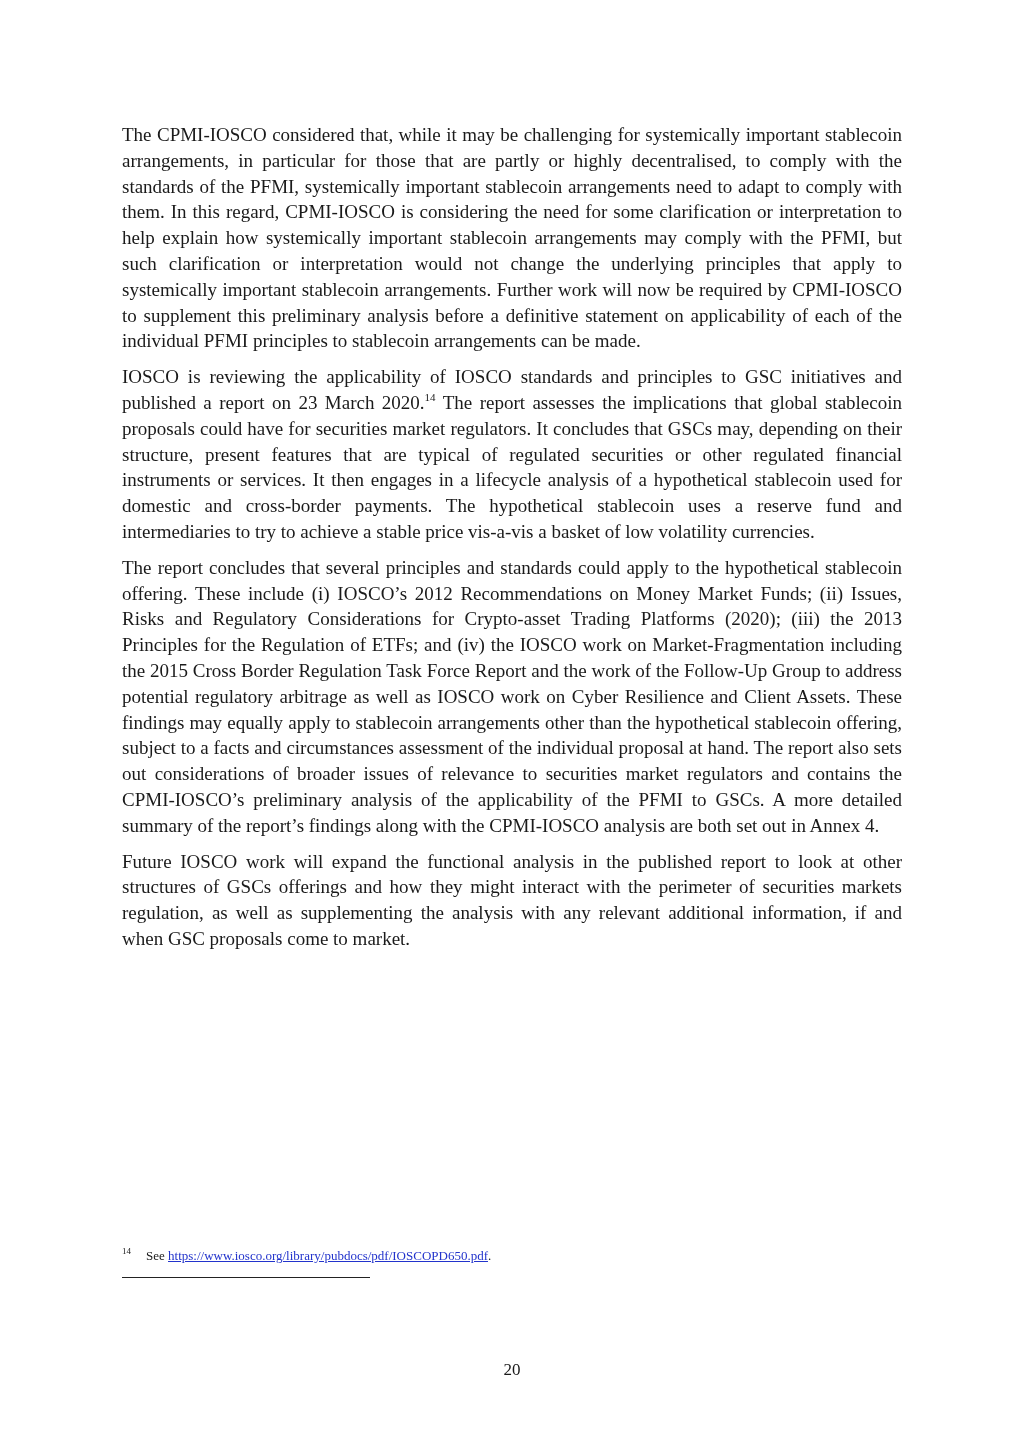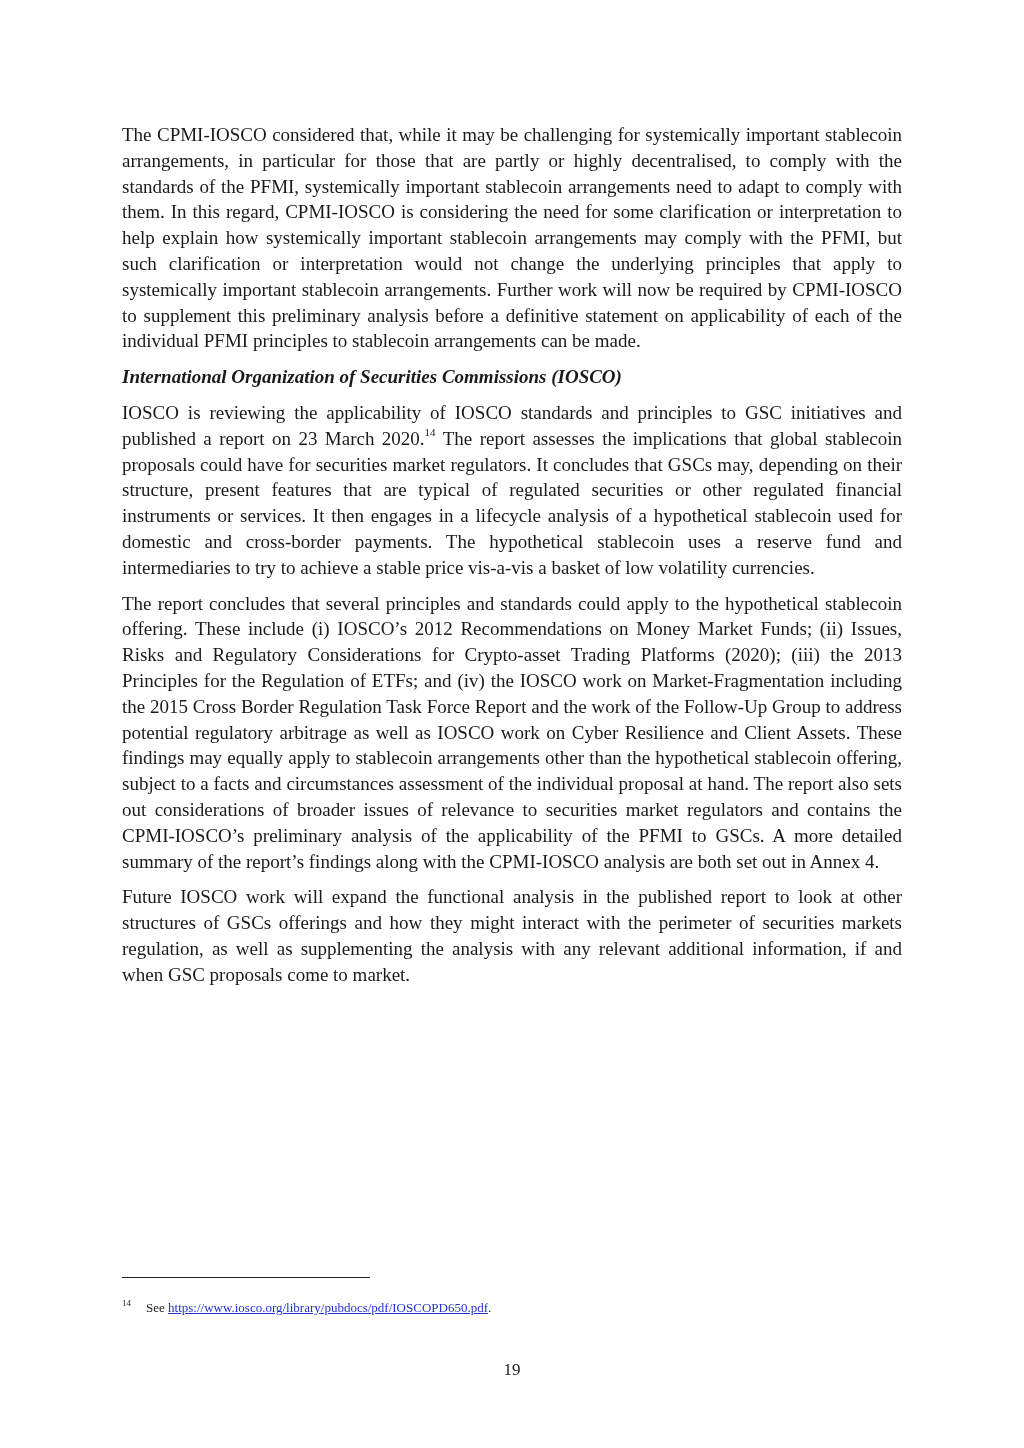--- a/index.html
+++ b/index.html
@@ -11,40 +11,39 @@
   }
   .page p { margin: 0 0 10px 0; }
   .page p.first { margin-bottom: 10px; }
   .heading {
     font-family: "Liberation Serif", serif; font-weight: bold; font-style: italic;
     font-size: 19px; line-height: 25.8px; margin: 0 0 10px 0; color: #1a1a1a;
   }
   sup.fnref { font-size: 11px; line-height: 0; vertical-align: super; position: relative; top: -1px; }
   .fn-rule { position: absolute; left: 122px; top: 1277px; width: 248px; height: 0; border-top: 1.3px solid #222; }
   .footnote {
-    position: absolute; left: 122px; top: 1300px;
+    position: absolute; left: 122px; top: 1248px;
     font-family: "Liberation Serif", serif; font-size: 13px; color: #1a1a1a;
   }
   .footnote .fn-num { font-size: 9px; vertical-align: top; position: relative; top: -2px; display: inline-block; width: 24px; }
   .footnote a { color: #2233cc; text-decoration: underline; }
   .page-number {
     position: absolute; left: 0; width: 1024px; top: 1360px; text-align: center;
     font-family: "Liberation Serif", serif; font-size: 17px; color: #1a1a1a;
   }
 </style>
 </head>
 <body>
 
 <div class="page">
   <p>The CPMI-IOSCO considered that, while it may be challenging for systemically important stablecoin arrangements, in particular for those that are partly or highly decentralised, to comply with the standards of the PFMI, systemically important stablecoin arrangements need to adapt to comply with them. In this regard, CPMI-IOSCO is considering the need for some clarification or interpretation to help explain how systemically important stablecoin arrangements may comply with the PFMI, but such clarification or interpretation would not change the underlying principles that apply to systemically important stablecoin arrangements. Further work will now be required by CPMI-IOSCO to supplement this preliminary analysis before a definitive statement on applicability of each of the individual PFMI principles to stablecoin arrangements can be made.</p>
-  <div class="heading">International Organization of Securities Commissions (IOSCO)</div>
   <p><span>IOSCO is reviewing the applicability of IOSCO standards and principles to GSC initiatives and published a report on 23 March 2020.</span><sup class="fnref">14</sup><span> The report assesses the implications that global stablecoin proposals could have for securities market regulators. It concludes that GSCs may, depending on their structure, present features that are typical of regulated securities or other regulated financial instruments or services. It then engages in a lifecycle analysis of a hypothetical stablecoin used for domestic and cross-border payments. The hypothetical stablecoin uses a reserve fund and intermediaries to try to achieve a stable price vis-a-vis a basket of low volatility currencies.</span></p>
   <p>The report concludes that several principles and standards could apply to the hypothetical stablecoin offering. These include (i) IOSCO’s 2012 Recommendations on Money Market Funds; (ii) Issues, Risks and Regulatory Considerations for Crypto-asset Trading Platforms (2020); (iii) the 2013 Principles for the Regulation of ETFs; and (iv) the IOSCO work on Market-Fragmentation including the 2015 Cross Border Regulation Task Force Report and the work of the Follow-Up Group to address potential regulatory arbitrage as well as IOSCO work on Cyber Resilience and Client Assets. These findings may equally apply to stablecoin arrangements other than the hypothetical stablecoin offering, subject to a facts and circumstances assessment of the individual proposal at hand. The report also sets out considerations of broader issues of relevance to securities market regulators and contains the CPMI-IOSCO’s preliminary analysis of the applicability of the PFMI to GSCs. A more detailed summary of the report’s findings along with the CPMI-IOSCO analysis are both set out in Annex 4.</p>
   <p>Future IOSCO work will expand the functional analysis in the published report to look at other structures of GSCs offerings and how they might interact with the perimeter of securities markets regulation, as well as supplementing the analysis with any relevant additional information, if and when GSC proposals come to market.</p>
 </div>
 
 <div class="fn-rule"></div>
 
 <div class="footnote">
   <span class="fn-num">14</span><span>See </span><a>https://www.iosco.org/library/pubdocs/pdf/IOSCOPD650.pdf</a><span>.</span>
 </div>
 
-<div class="page-number">19</div>
+<div class="page-number">20</div>
 
 </body></html>

